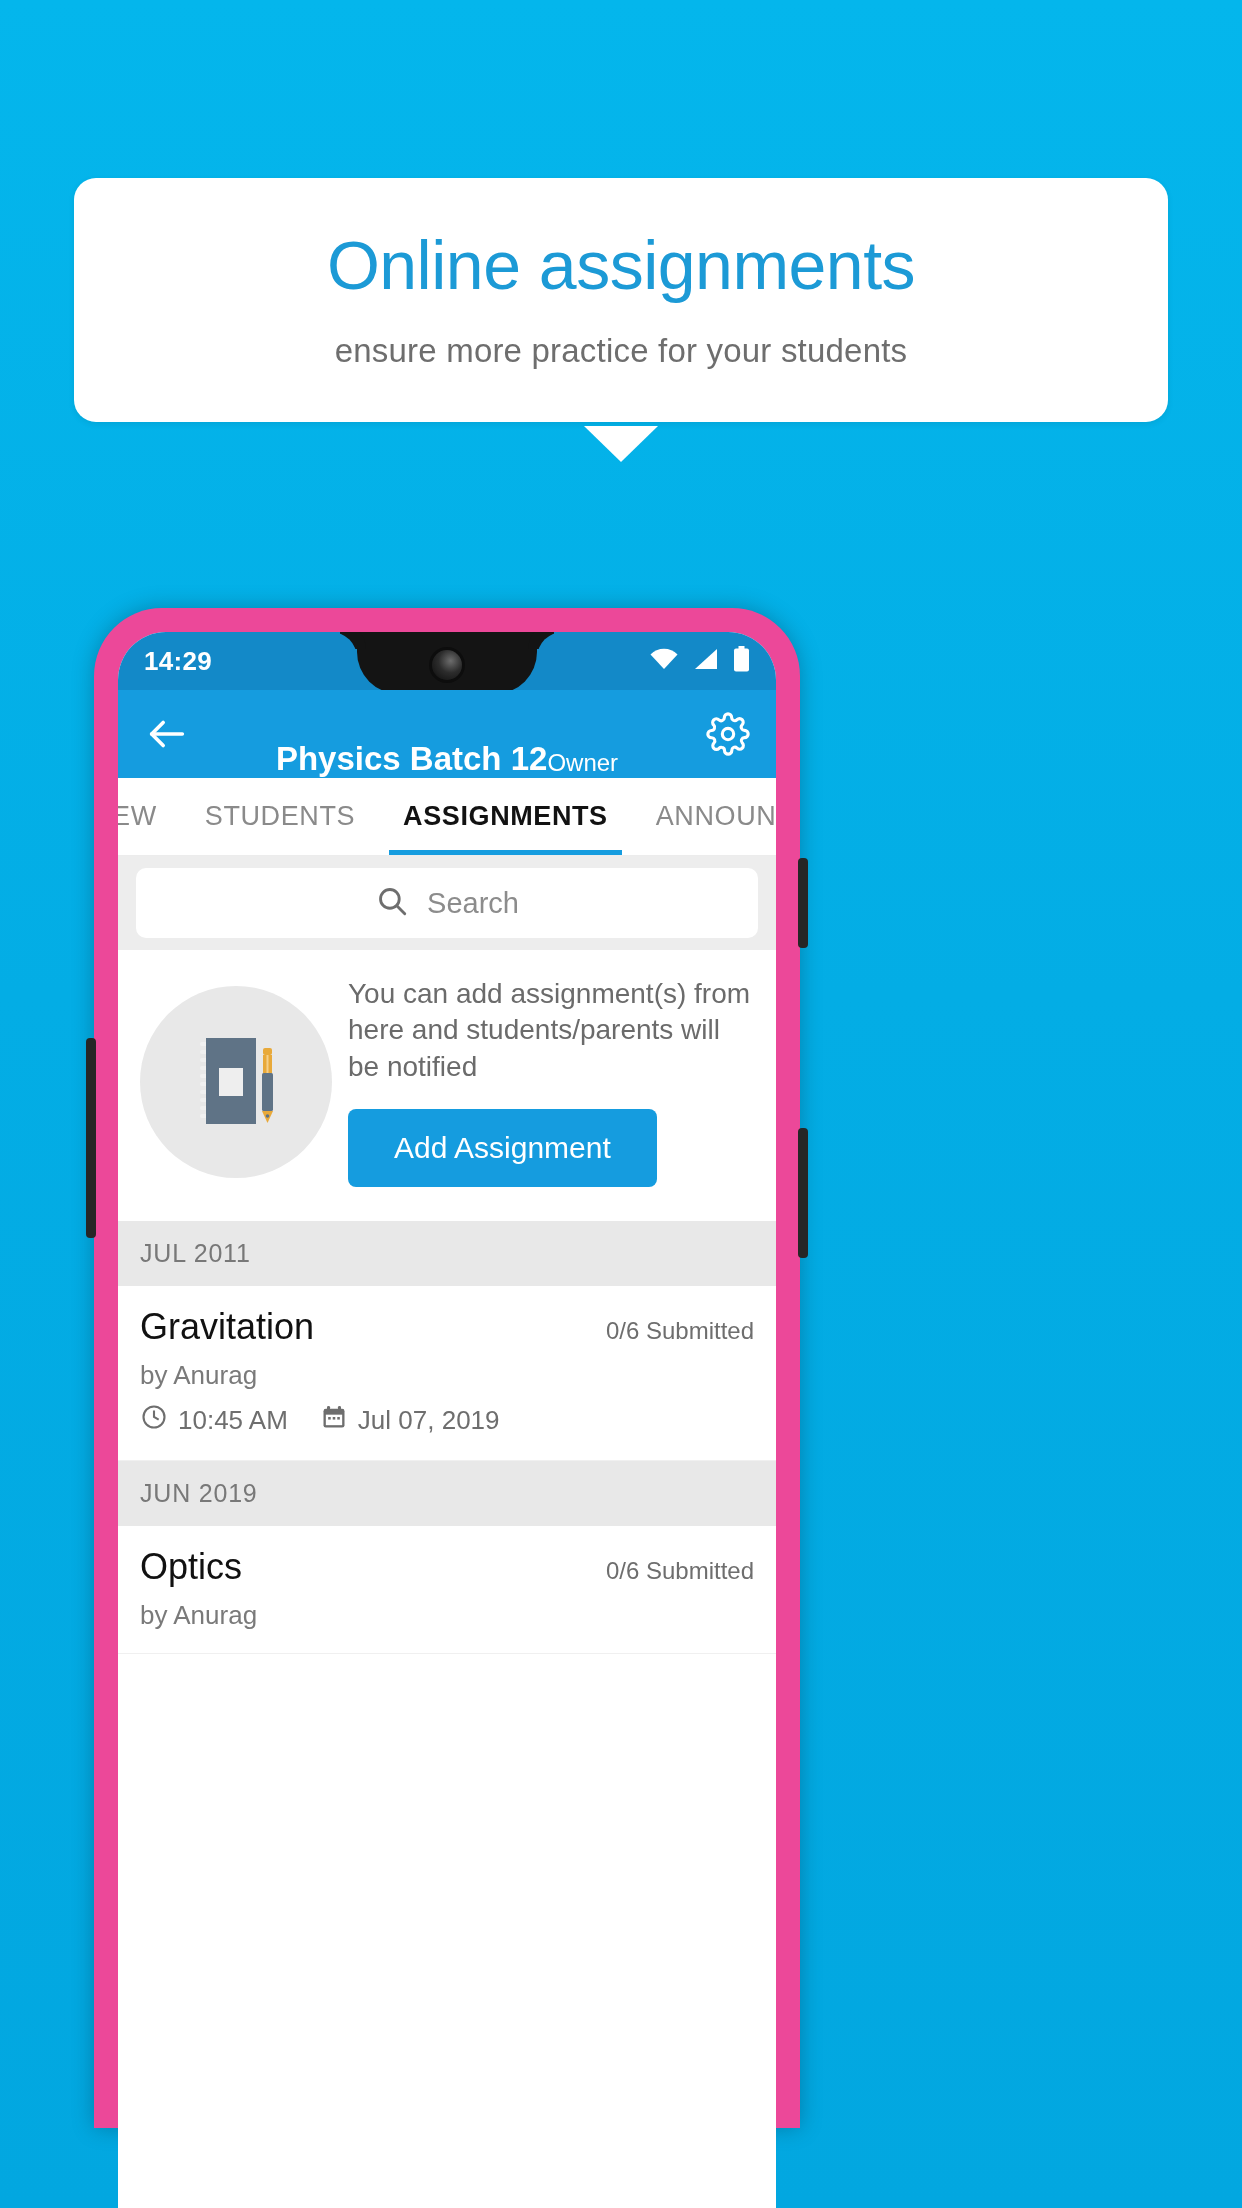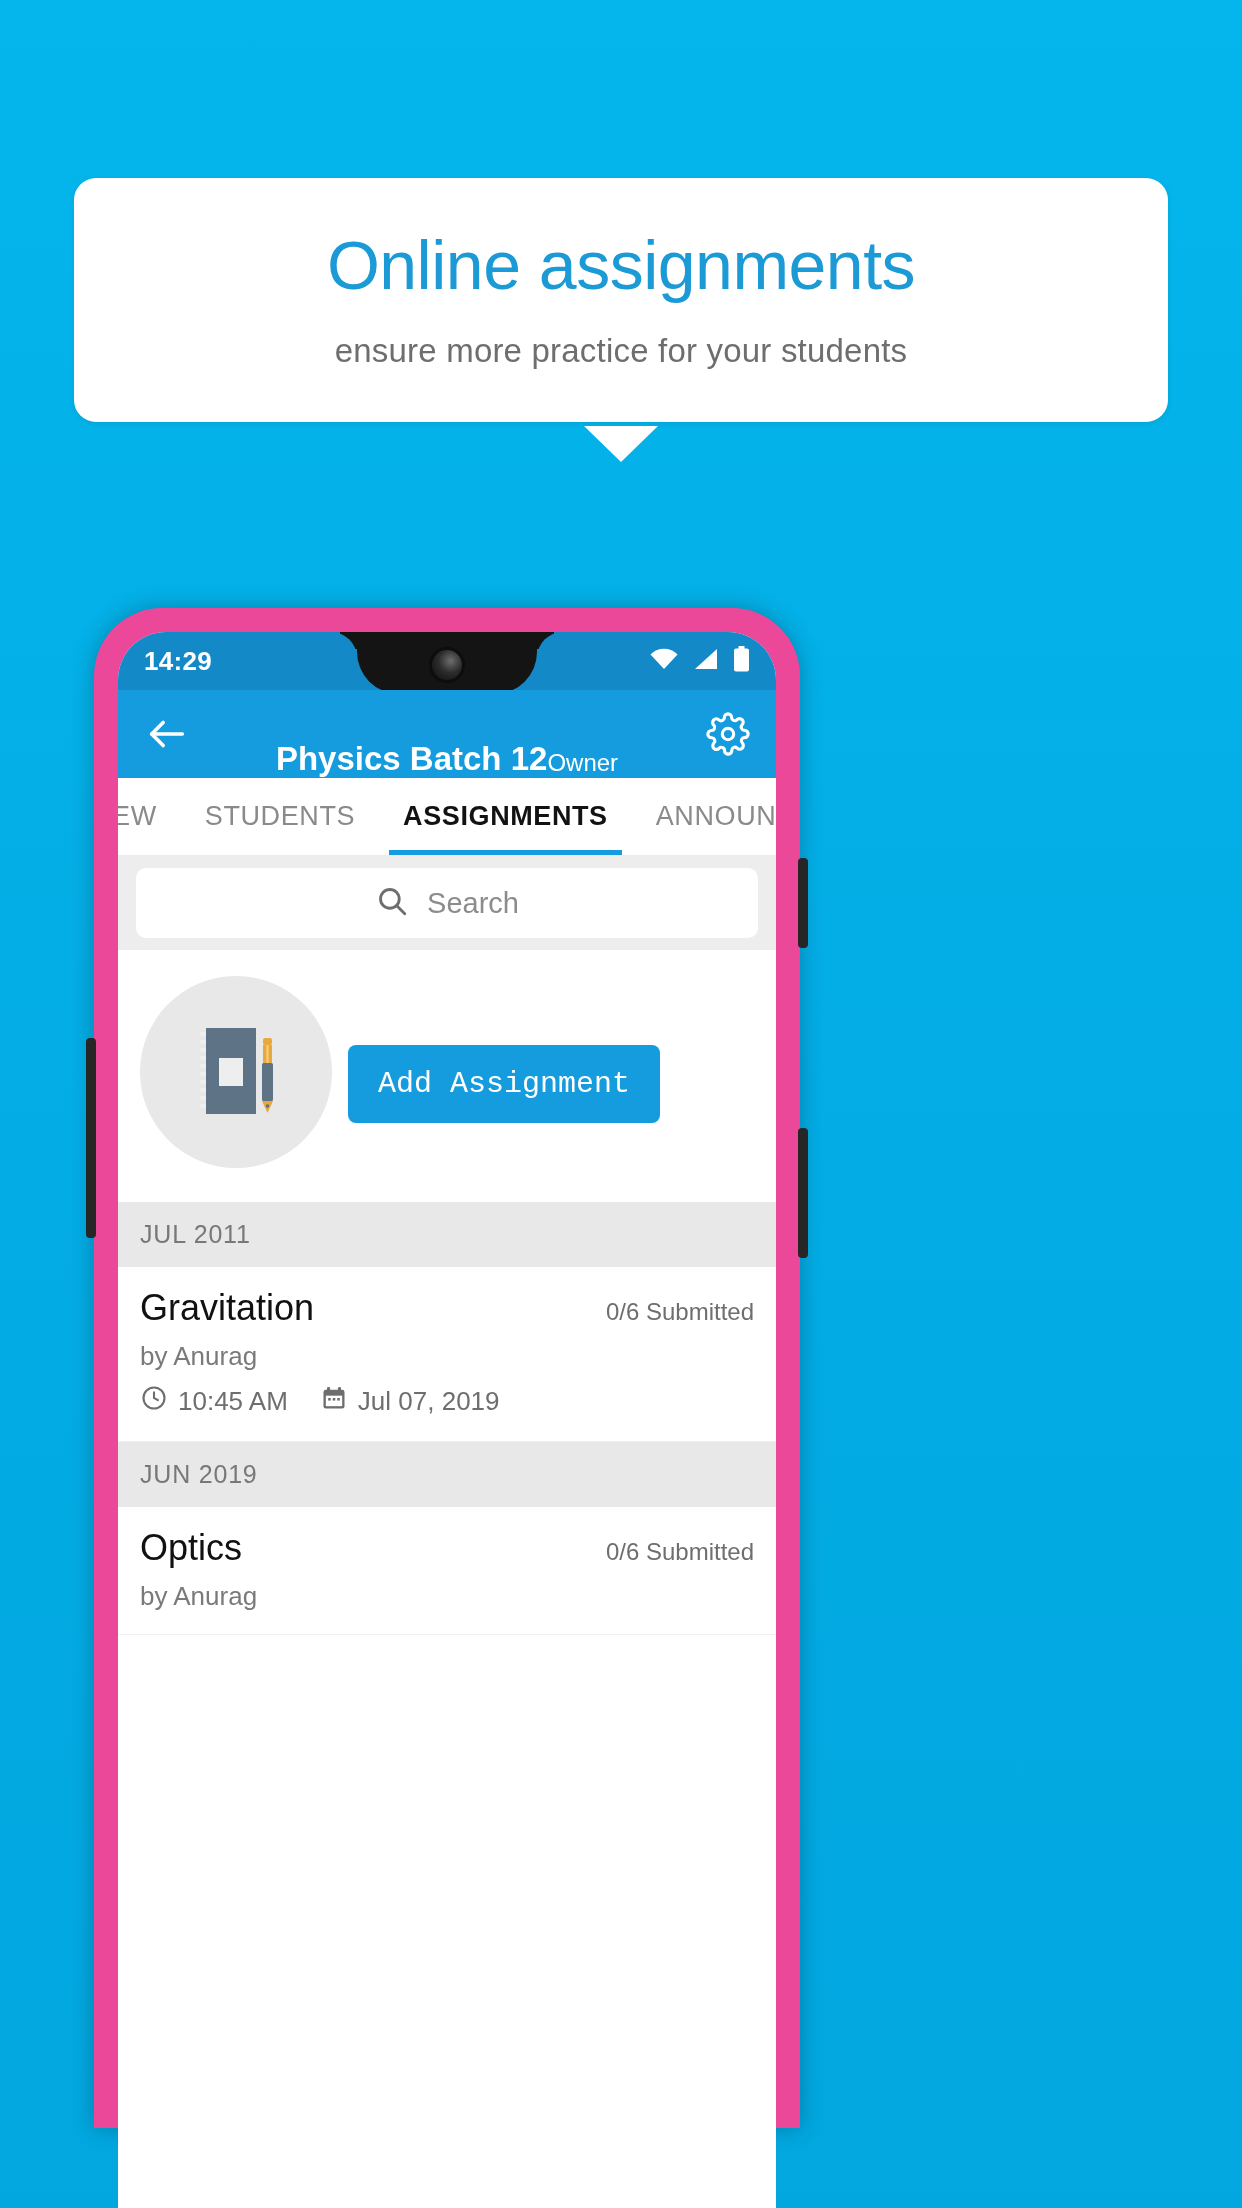--- a/index.html
+++ b/index.html
@@ -206,25 +206,25 @@
     color:#6B6B6B;
     line-height:1.30;
   }
   #add-btn {
     margin-top:24px;
     display:inline-block;
     background:#159CDF;
     color:#ffffff;
     font-size:30px;
     font-weight:400;
-    padding:22px 30px;
+    padding:22px 46px;
     border-radius:8px;
     border:none;
     cursor:pointer;
-    font-family:Liberation Mono, monospace;
+    font-family:Liberation Sans, sans-serif;
   }
 
   
   .month-header {
     background:#E8E8E8;
     padding:18px 22px;
     font-size:25px;
     color:#787878;
     letter-spacing:0.8px;
   }
@@ -342,20 +342,21 @@
 
           <rect x="86" y="25" width="9" height="7" rx="2" fill="#E8A93A"></rect>
           <rect x="86" y="32" width="9" height="18" fill="#E8A93A"></rect>
           <rect x="89.5" y="32" width="2" height="18" fill="#F5D089"></rect>
           <rect x="85" y="50" width="11" height="38" rx="1.5" fill="#5F7386"></rect>
           <polygon points="85,88 96,88 90.5,100" fill="#E8A93A"></polygon>
           <circle cx="90.5" cy="93" r="1.8" fill="#5F7386"></circle>
         </svg>
       </div>
       <div id="empty-right">
+        <div id="empty-text">You can add assignment(s) from here and students/parents will be notified</div>
         <button id="add-btn">Add Assignment</button>
       </div>
     </div>
 
     <div class="month-header">JUL 2011</div>
     <div class="assignment">
       <div class="a-top">
         <span class="a-title">Gravitation</span>
         <span class="a-sub">0/6 Submitted</span>
       </div>

